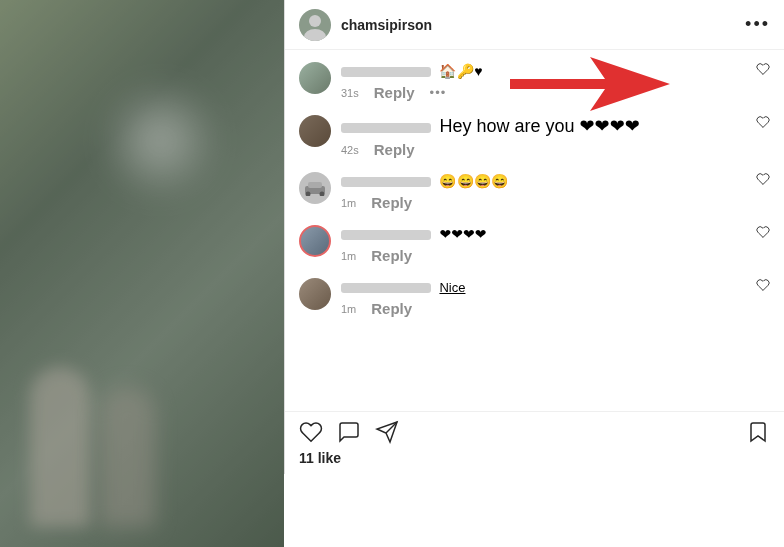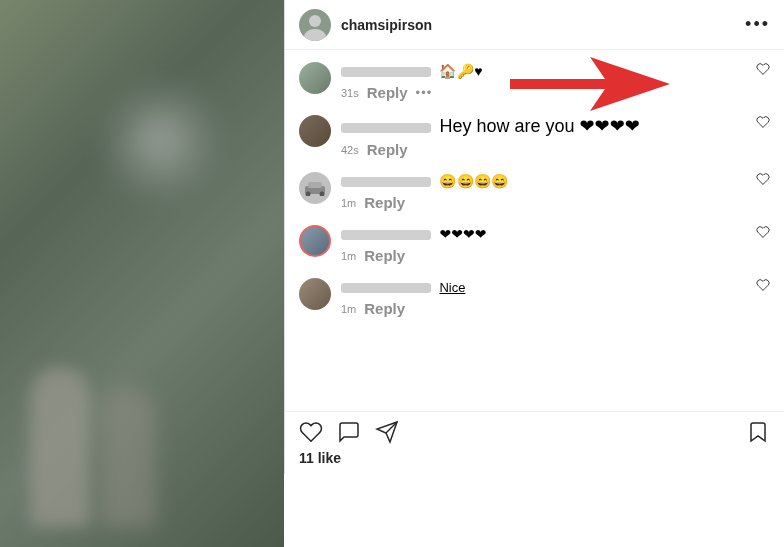--- a/index.html
+++ b/index.html
@@ -175,21 +175,21 @@
       background: linear-gradient(135deg, #9a8a7a, #6a5a4a);
     }
 
     .comment-content {
       flex: 1;
     }
 
     .comment-meta {
       display: flex;
       align-items: center;
-      gap: 8px;
+      gap: 15px;
       margin-top: 4px;
     }
 
     .comment-time {
       font-size: 11px;
       color: #8e8e8e;
     }
 
     .comment-reply-btn {
       font-size: 15px;

